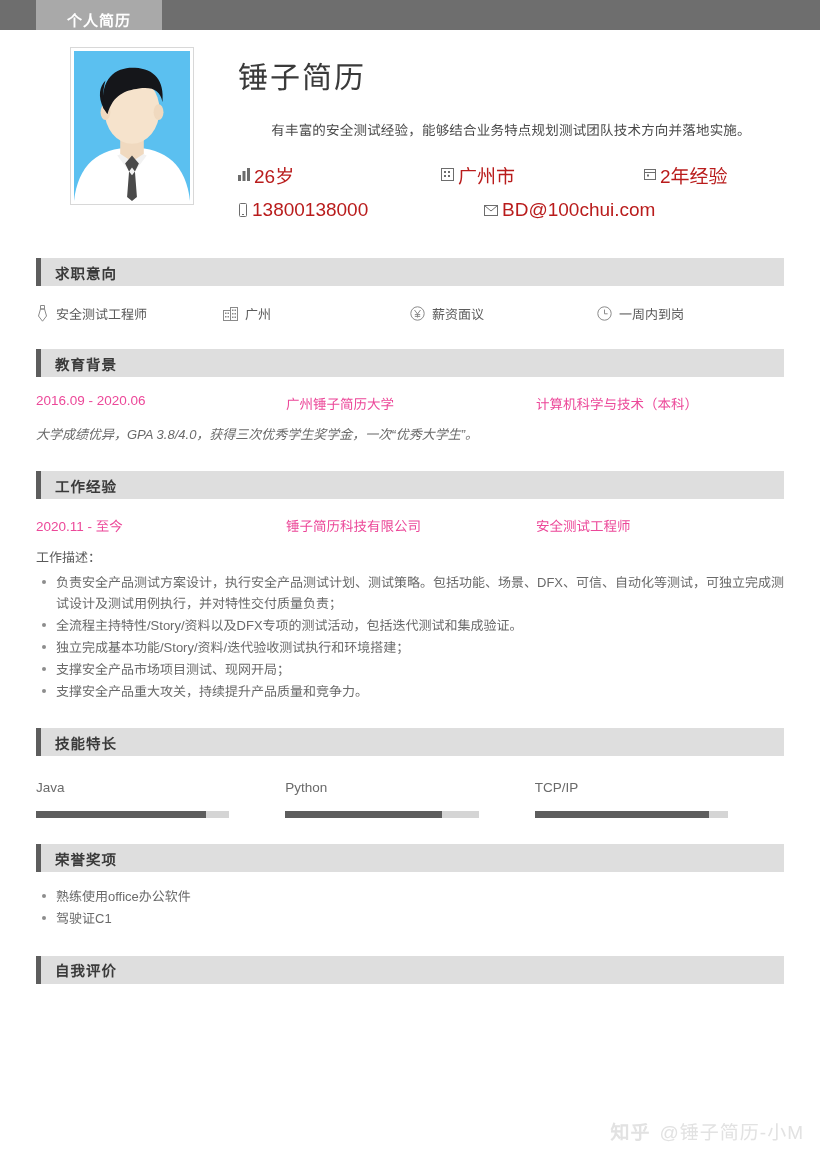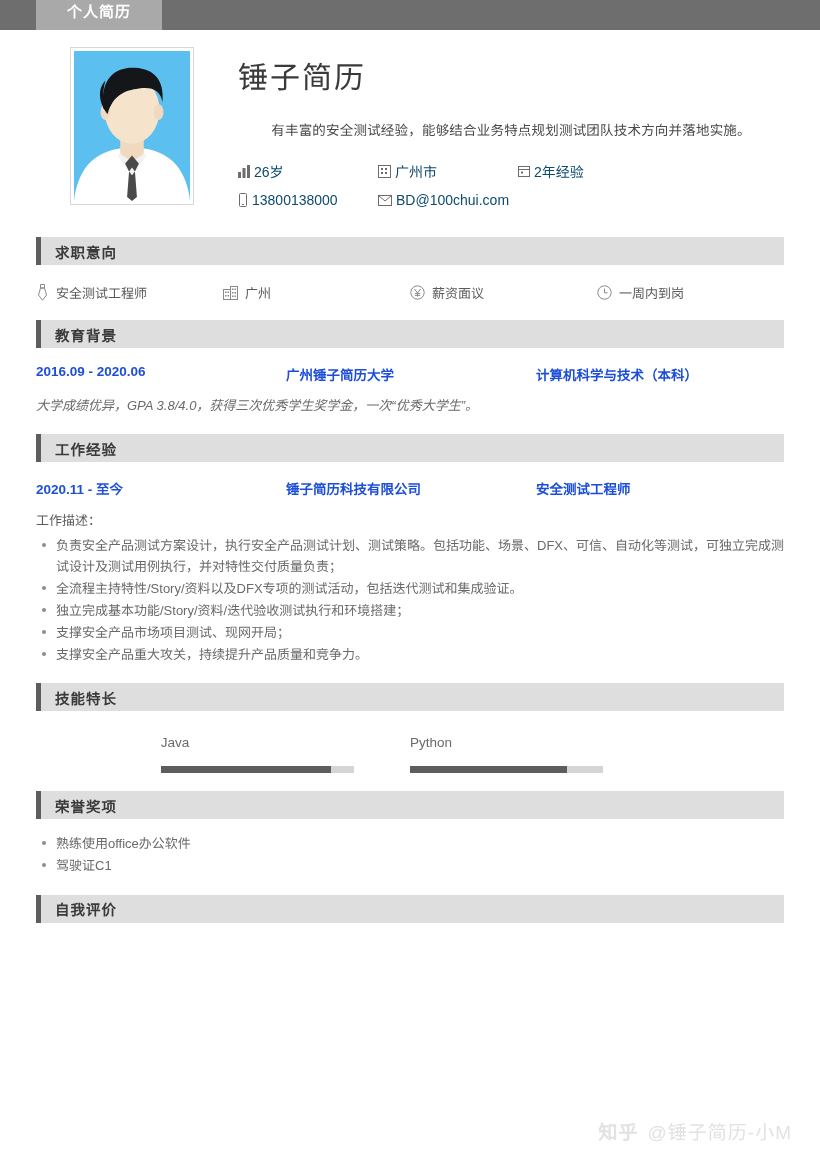--- a/index.html
+++ b/index.html
@@ -26,21 +26,21 @@
     position: absolute;
     left: 36px;
     top: 0;
     width: 126px;
     height: 30px;
     background: #a9a9a9;
     color: #ffffff;
     font-size: 15px;
     font-weight: bold;
     display: flex;
-    align-items: flex-start;
+    align-items: flex-end;
     justify-content: center;
     letter-spacing: 1px;
   }
 
   
   .page {
     padding: 0 36px;
     box-sizing: border-box;
     width: 820px;
   }
@@ -84,42 +84,43 @@
   .tagline {
     font-size: 13.5px;
     color: #4a4a4a;
     margin-bottom: 22px;
     letter-spacing: .2px;
     text-align: center;
   }
   .contact-grid {
     display: flex;
     flex-wrap: wrap;
-    font-size: 14px;
-    color: #0c4a6e;
+    font-size: 19px;
+    color: #b91c1c;
+    justify-content: space-between;
   }
   .contact-item {
     width: 140px;
     display: flex;
     align-items: center;
     margin-bottom: 11px;
     white-space: nowrap;
   }
   .contact-item.wide { width: 300px; }
   .contact-item .ic {
     display: inline-flex;
     align-items: center;
     justify-content: center;
     margin-right: 4px;
     color: #6d6d6d;
   }
   .contact-item .ic svg { display: block; }
 
   
-  .section { margin-top: 18px; }
+  .section { margin-top: 26px; }
   .sec-head {
     height: 28px;
     background: #dedede;
     display: flex;
     align-items: center;
     position: relative;
   }
   .sec-head .bar {
     width: 5px;
     height: 28px;
@@ -151,22 +152,22 @@
     display: inline-flex;
     color: #8a8a8a;
   }
   .intent-item .ic svg { display: block; }
 
   
   .rec-row {
     display: flex;
     margin-top: 16px;
     font-size: 13.5px;
-    font-weight: bold;
-    color: #1d4ed8;
+    font-weight: normal;
+    color: #ec4899;
   }
   .rec-row .c1 { width: 250px; }
   .rec-row .c2 { width: 250px; }
   .rec-row .c3 { flex: 1; }
 
   .desc-line {
     font-size: 13px;
     color: #6a6a6a;
     margin-top: 12px;
     line-height: 1.55;
@@ -226,21 +227,21 @@
     position: relative;
   }
   .skill-fill {
     height: 7px;
     background: #5d5d5d;
   }
 
   
   .watermark {
     position: absolute;
-    right: 28px;
+    right: 16px;
     bottom: 16px;
     display: flex;
     align-items: center;
     color: #e2e2e2;
     font-size: 19px;
     letter-spacing: 1px;
     user-select: none;
   }
   .watermark .zh { font-weight: bold; margin-right: 9px; }
 </style>
@@ -460,20 +461,26 @@
         <div class="skill-track">
           <div class="skill-fill" style="width: 88%;"></div>
         </div>
       </div>
       <div class="skill">
         <div class="skill-name">Python</div>
         <div class="skill-track">
           <div class="skill-fill" style="width: 81%;"></div>
         </div>
       </div>
+      <div class="skill">
+        <div class="skill-name">TCP/IP</div>
+        <div class="skill-track">
+          <div class="skill-fill" style="width: 90%;"></div>
+        </div>
+      </div>
     </div>
   </div>
 
   <div class="section">
     <div class="sec-head">
       <div class="bar"></div>
       <div class="sec-title">荣誉奖项</div>
     </div>
     <ul class="bullets" style="margin-top:14px">
       <li>熟练使用office办公软件</li>

